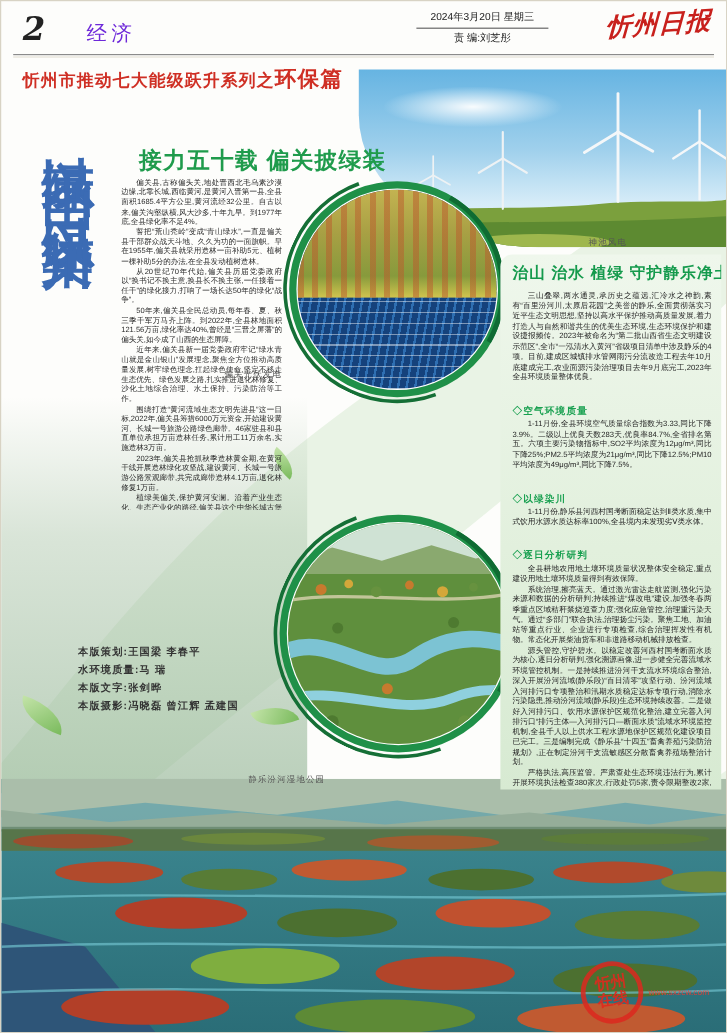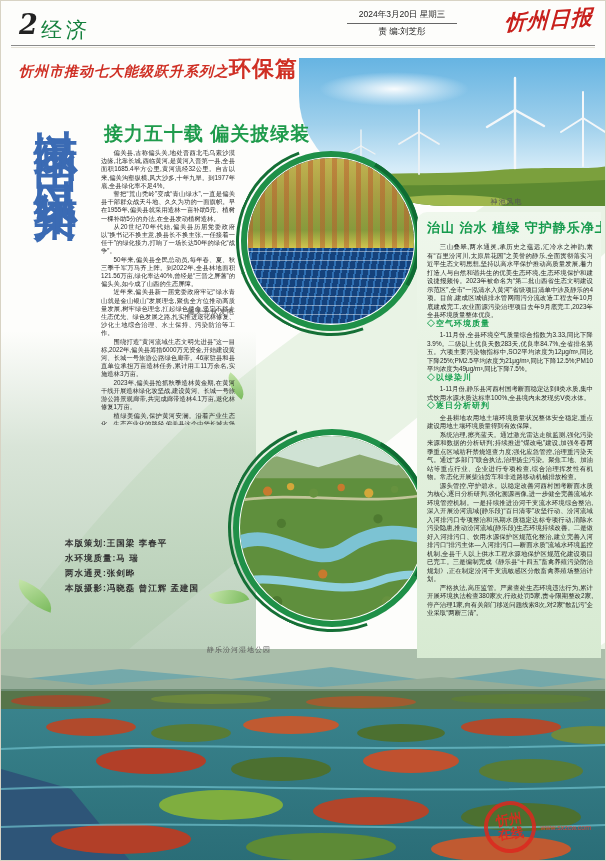--- a/index.html
+++ b/index.html
@@ -1,43 +1,43 @@
 <!DOCTYPE html>
 <html><head>
 <meta charset="utf-8">
 <style>
   html,body{margin:0;padding:0;background:#cfcabc;}
   *{box-sizing:border-box;}
   .page{position:relative;width:606px;height:861px;margin:0 auto;background:#fdfdfb;
         border:1px solid #d8d3c4;overflow:hidden;font-family:"Liberation Sans",sans-serif;color:#222;}
   
   .hdr-pagenum{position:absolute;left:18px;top:8px;font:italic bold 27px "DejaVu Serif",serif;color:#222;z-index:6;}
-  .hdr-section{position:absolute;left:40px;top:15px;font-size:21px;letter-spacing:4px;color:#15803d;z-index:6;}
+  .hdr-section{position:absolute;left:71px;top:15px;font-size:17px;letter-spacing:4px;color:#6d28d9;z-index:6;}
   .hdr-dateblock{position:absolute;right:128px;top:8px;width:150px;text-align:center;z-index:6;}
   .hdr-date{font-size:8.5px;color:#222;padding-bottom:2px;text-align:center;}
   .hdr-editor{font-size:8.5px;color:#222;border-top:1px solid #666;padding-top:2px;width:110px;margin:0 auto;}
   .hdr-masthead{position:absolute;right:12px;top:5px;font:bold italic 21px "DejaVu Serif",serif;color:#c8201c;
         transform:rotate(-4deg) skewX(-6deg);letter-spacing:1px;z-index:6;}
   .hdr-rule{position:absolute;left:10px;right:10px;top:44px;height:1px;background:#8b8b8b;z-index:6;}
   .hdr-rule2{position:absolute;left:10px;right:10px;top:46px;height:1px;background:#e4e1d6;z-index:6;}
   
   .series{position:absolute;left:18px;top:53px;z-index:6;color:#cf2f24;font-weight:bold;}
-  .series .pre{font-size:14px;letter-spacing:1px;font-style:italic;}
-  .series .hl{font-size:22px;letter-spacing:1px;}
+  .series .pre{font-size:14px;letter-spacing:1px;}
+  .series .hl{font-size:18px;letter-spacing:1px;}
   
   .swoosh{position:absolute;inset:0;z-index:1;pointer-events:none;}
   .mountains{position:absolute;left:0;top:330px;width:255px;height:330px;z-index:1;
      background:linear-gradient(180deg,rgba(197,216,194,0) 0%,rgba(173,199,173,.45) 35%,rgba(150,183,152,.65) 100%);}
   
   .vtitle{position:absolute;left:26px;top:94px;z-index:4;writing-mode:vertical-rl;
      font-weight:bold;font-size:44px;color:#3b6bb4;font-family:"DejaVu Serif",serif;letter-spacing:6px;}
   .vtitle .v2{margin-inline-start:26px;}
   
   .a1-title{position:absolute;left:103px;top:120px;width:230px;z-index:4;
-     font-size:19px;font-weight:bold;color:#1f9b4c;letter-spacing:1px;white-space:nowrap;}
+     font-size:19px;font-weight:bold;color:#1f9b4c;letter-spacing:1px;white-space:nowrap;text-align:center;}
   .a1-body{position:absolute;left:100px;top:148px;width:134px;height:276px;overflow:hidden;z-index:4;
      font-size:6.3px;line-height:8.2px;text-align:justify;color:#2a2a2a;}
   .a1-body p{margin:0;text-indent:2em;}
   
   .wind{position:absolute;left:298px;top:57px;width:308px;height:148px;z-index:2;overflow:hidden;
      border-bottom-left-radius:150px 110px;
      background:linear-gradient(180deg,#66b4e2 0%,#9fd0ec 45%,#d6ecf8 75%,#e8f4fa 100%);}
   .wind::before{content:"";position:absolute;left:20px;top:14px;width:150px;height:34px;border-radius:50%;
      background:radial-gradient(closest-side,rgba(255,255,255,.95),rgba(255,255,255,0));}
   .wind svg{position:absolute;inset:0;}
@@ -62,21 +62,21 @@
   .circ-wet{left:232px;top:428px;width:198px;height:198px;}
   .wet-img svg{width:100%;height:100%;display:block;}
   
   .a2{position:absolute;left:416px;top:211px;width:184px;height:446px;z-index:3;
      background:linear-gradient(180deg,#eff7ec 0%,#e2f0dd 55%,#d7ead2 100%);
      border-radius:10px 0 0 0;padding:7px 8px 6px 10px;overflow:hidden;}
   .a2-title{font-size:13px;font-weight:bold;color:#149a4c;text-align:center;letter-spacing:1px;
      white-space:nowrap;margin-bottom:6px;}
   .a2-body{font-size:6.4px;line-height:8.5px;text-align:justify;color:#262626;}
   .a2-body p{margin:0;text-indent:2em;}
-  .a2-h{color:#18a050;font-weight:bold;font-size:8px;margin:0 0 3px;text-indent:0;letter-spacing:1px;}
+  .a2-h{color:#18a050;font-weight:bold;font-size:8px;margin:19px 0 3px;text-indent:0;letter-spacing:1px;}
   
   .credits{position:absolute;left:64px;top:535px;z-index:4;font-size:8.5px;font-weight:bold;
      color:#333;line-height:15px;letter-spacing:1px;}
   .leaf{position:absolute;z-index:3;background:linear-gradient(135deg,#c4e4a9,#79ba5c);
      border-radius:0 100% 0 100%;}
   .leaf1{left:14px;top:584px;width:40px;height:22px;transform:rotate(18deg);}
   .leaf2{left:210px;top:586px;width:36px;height:20px;transform:rotate(-22deg);}
   .leaf3{left:222px;top:378px;width:26px;height:14px;transform:rotate(40deg);}
   
   .bottomphoto{position:absolute;left:0;top:648px;width:606px;height:213px;z-index:2;overflow:hidden;}
@@ -210,21 +210,21 @@
       <p>严格执法,高压监管。严肃查处生态环境违法行为,累计开展环境执法检查380家次,行政处罚5家,责令限期整改2家,停产治理1家,向有关部门移送问题线索8次,对2家“散乱污”企业采取“两断三清”。</p>
     </div>
   </div>
 
   <div class="leaf leaf1"></div>
   <div class="leaf leaf2"></div>
   <div class="leaf leaf3"></div>
   <div class="credits">
     <div>本版策划:王国梁  李春平</div>
     <div>水环境质量:马  瑞</div>
-    <div>两水通灵:张剑晔</div>
+    <div>本版文字:张剑晔</div>
     <div>本版摄影:冯晓磊  曾江辉  孟建国</div>
   </div>
 
   <div class="bottomphoto">
     <svg width="606" height="213" viewBox="0 0 606 213">
       <defs>
         <linearGradient id="wg" x1="0" y1="0" x2="0" y2="1">
           <stop offset="0" stop-color="#3f8b94"></stop>
             <stop offset="1" stop-color="#2a6d77"></stop>
         </linearGradient>

